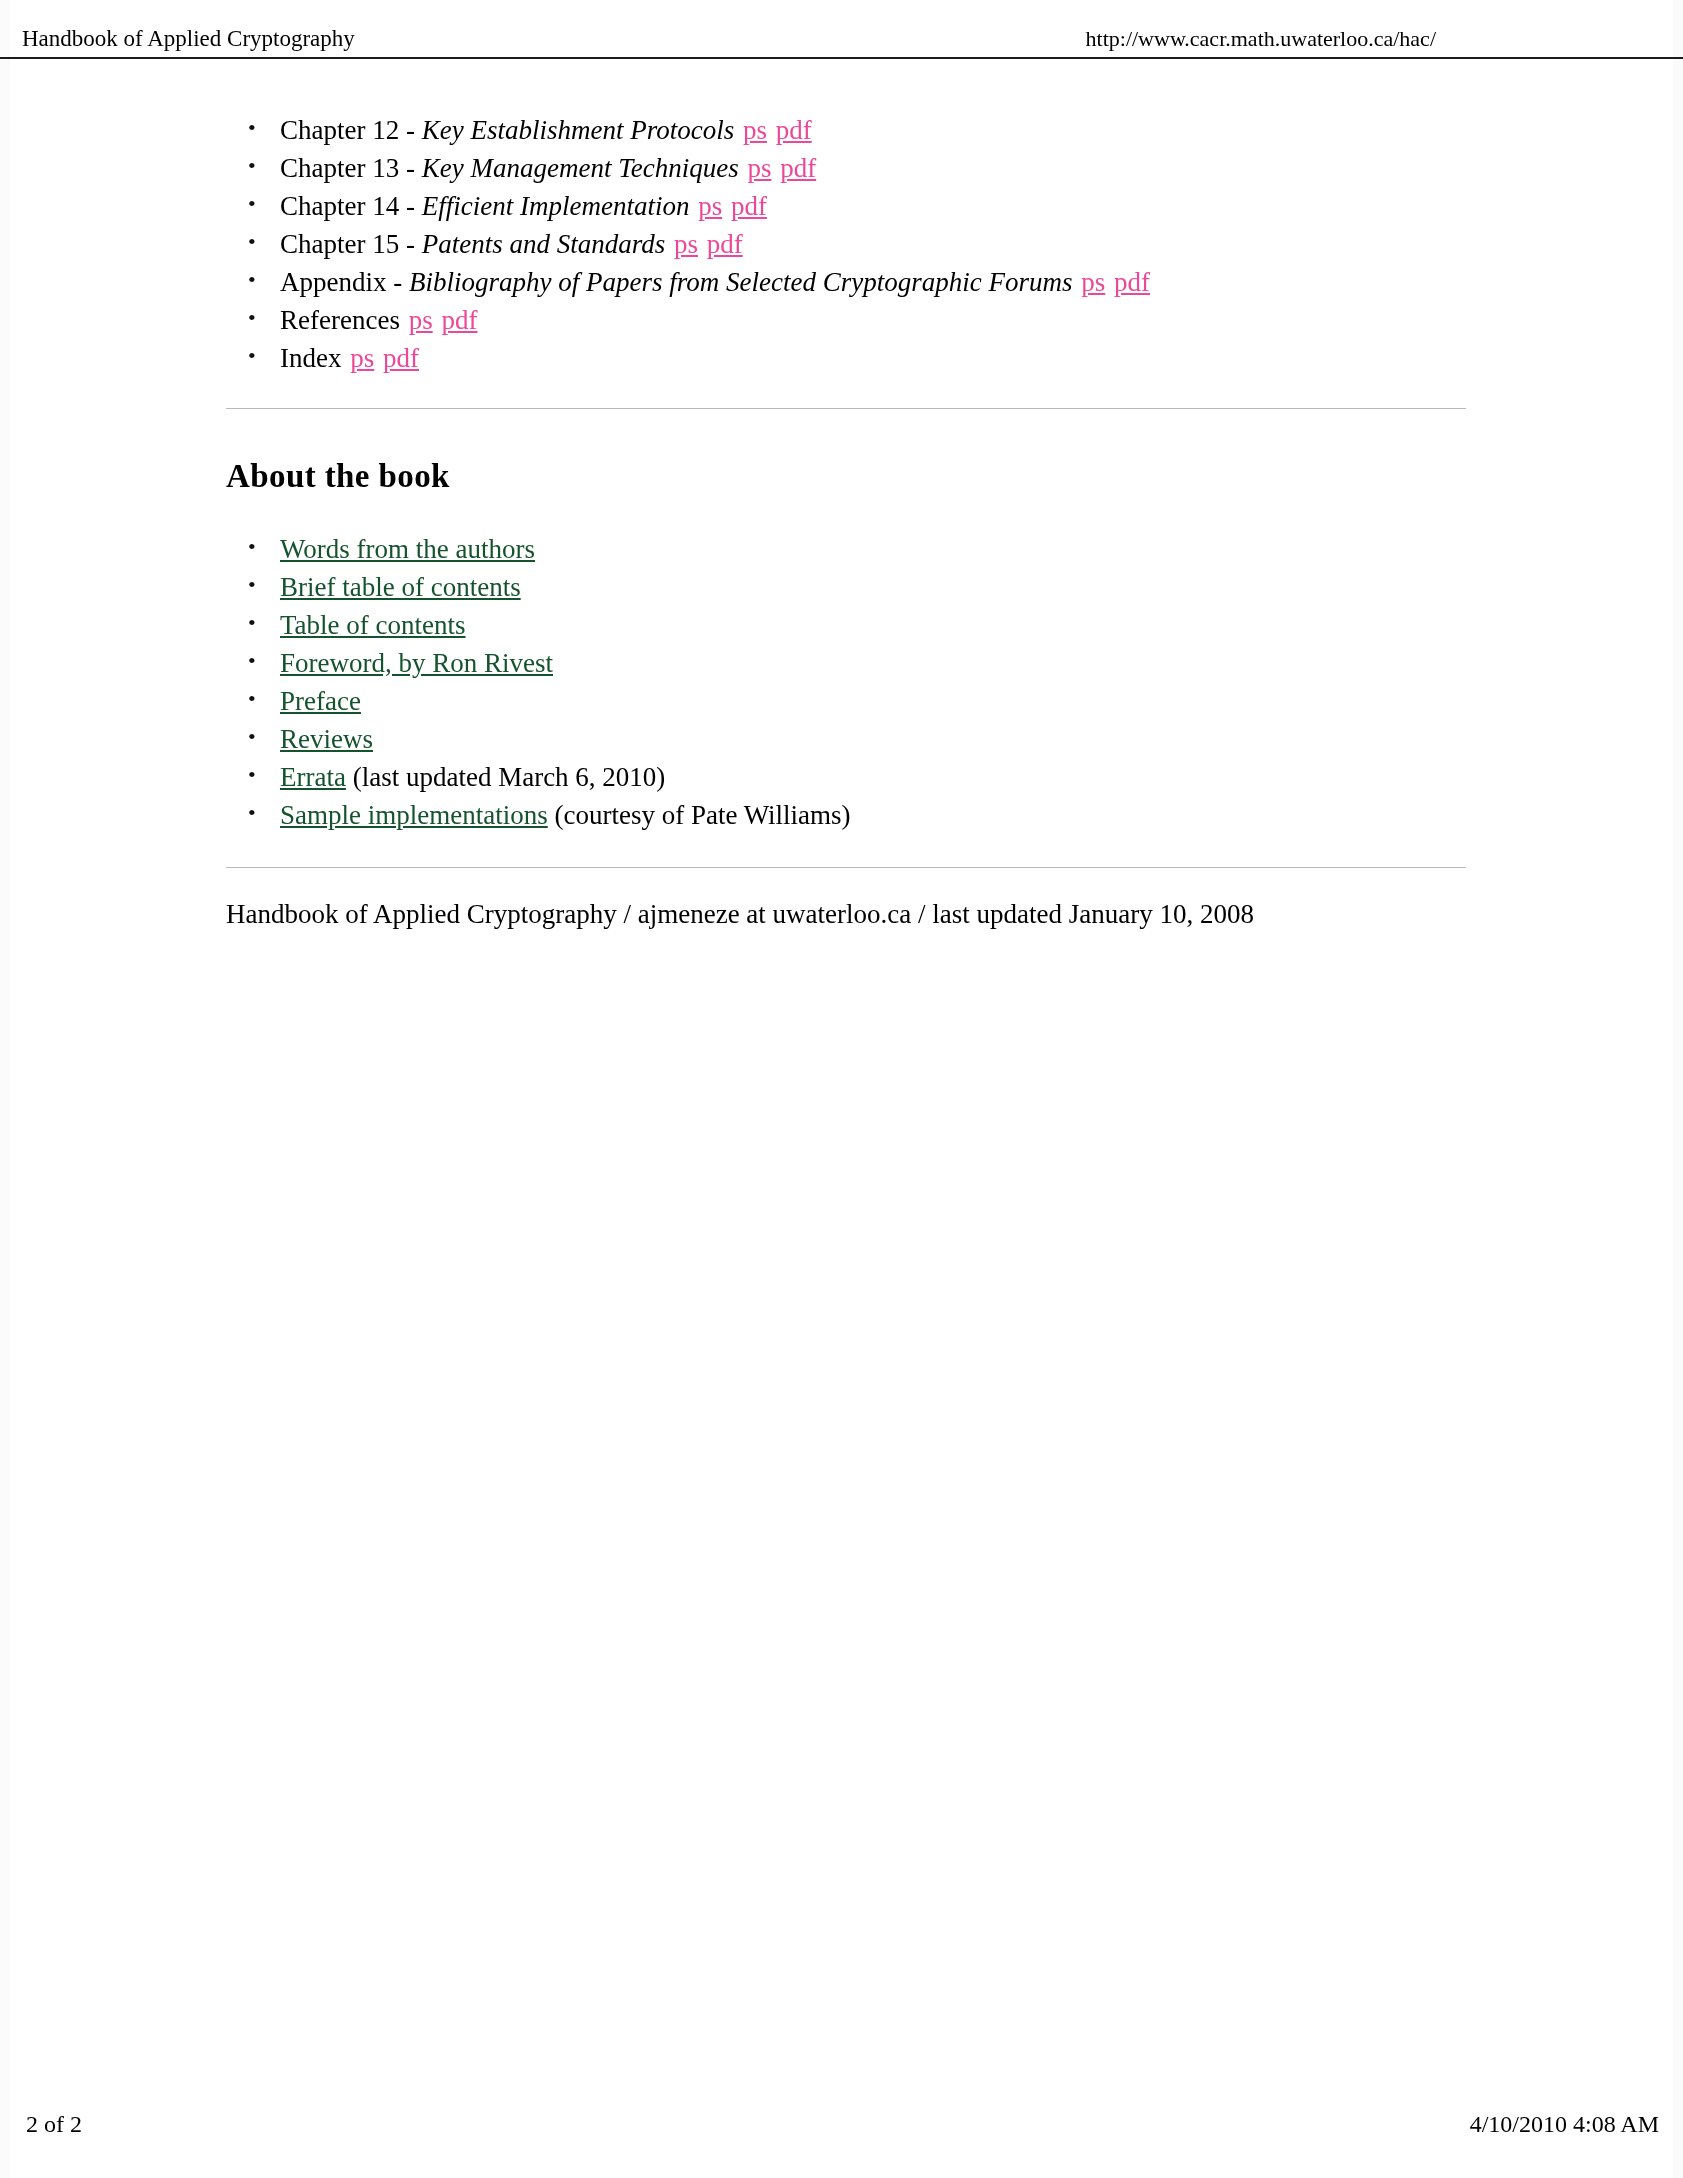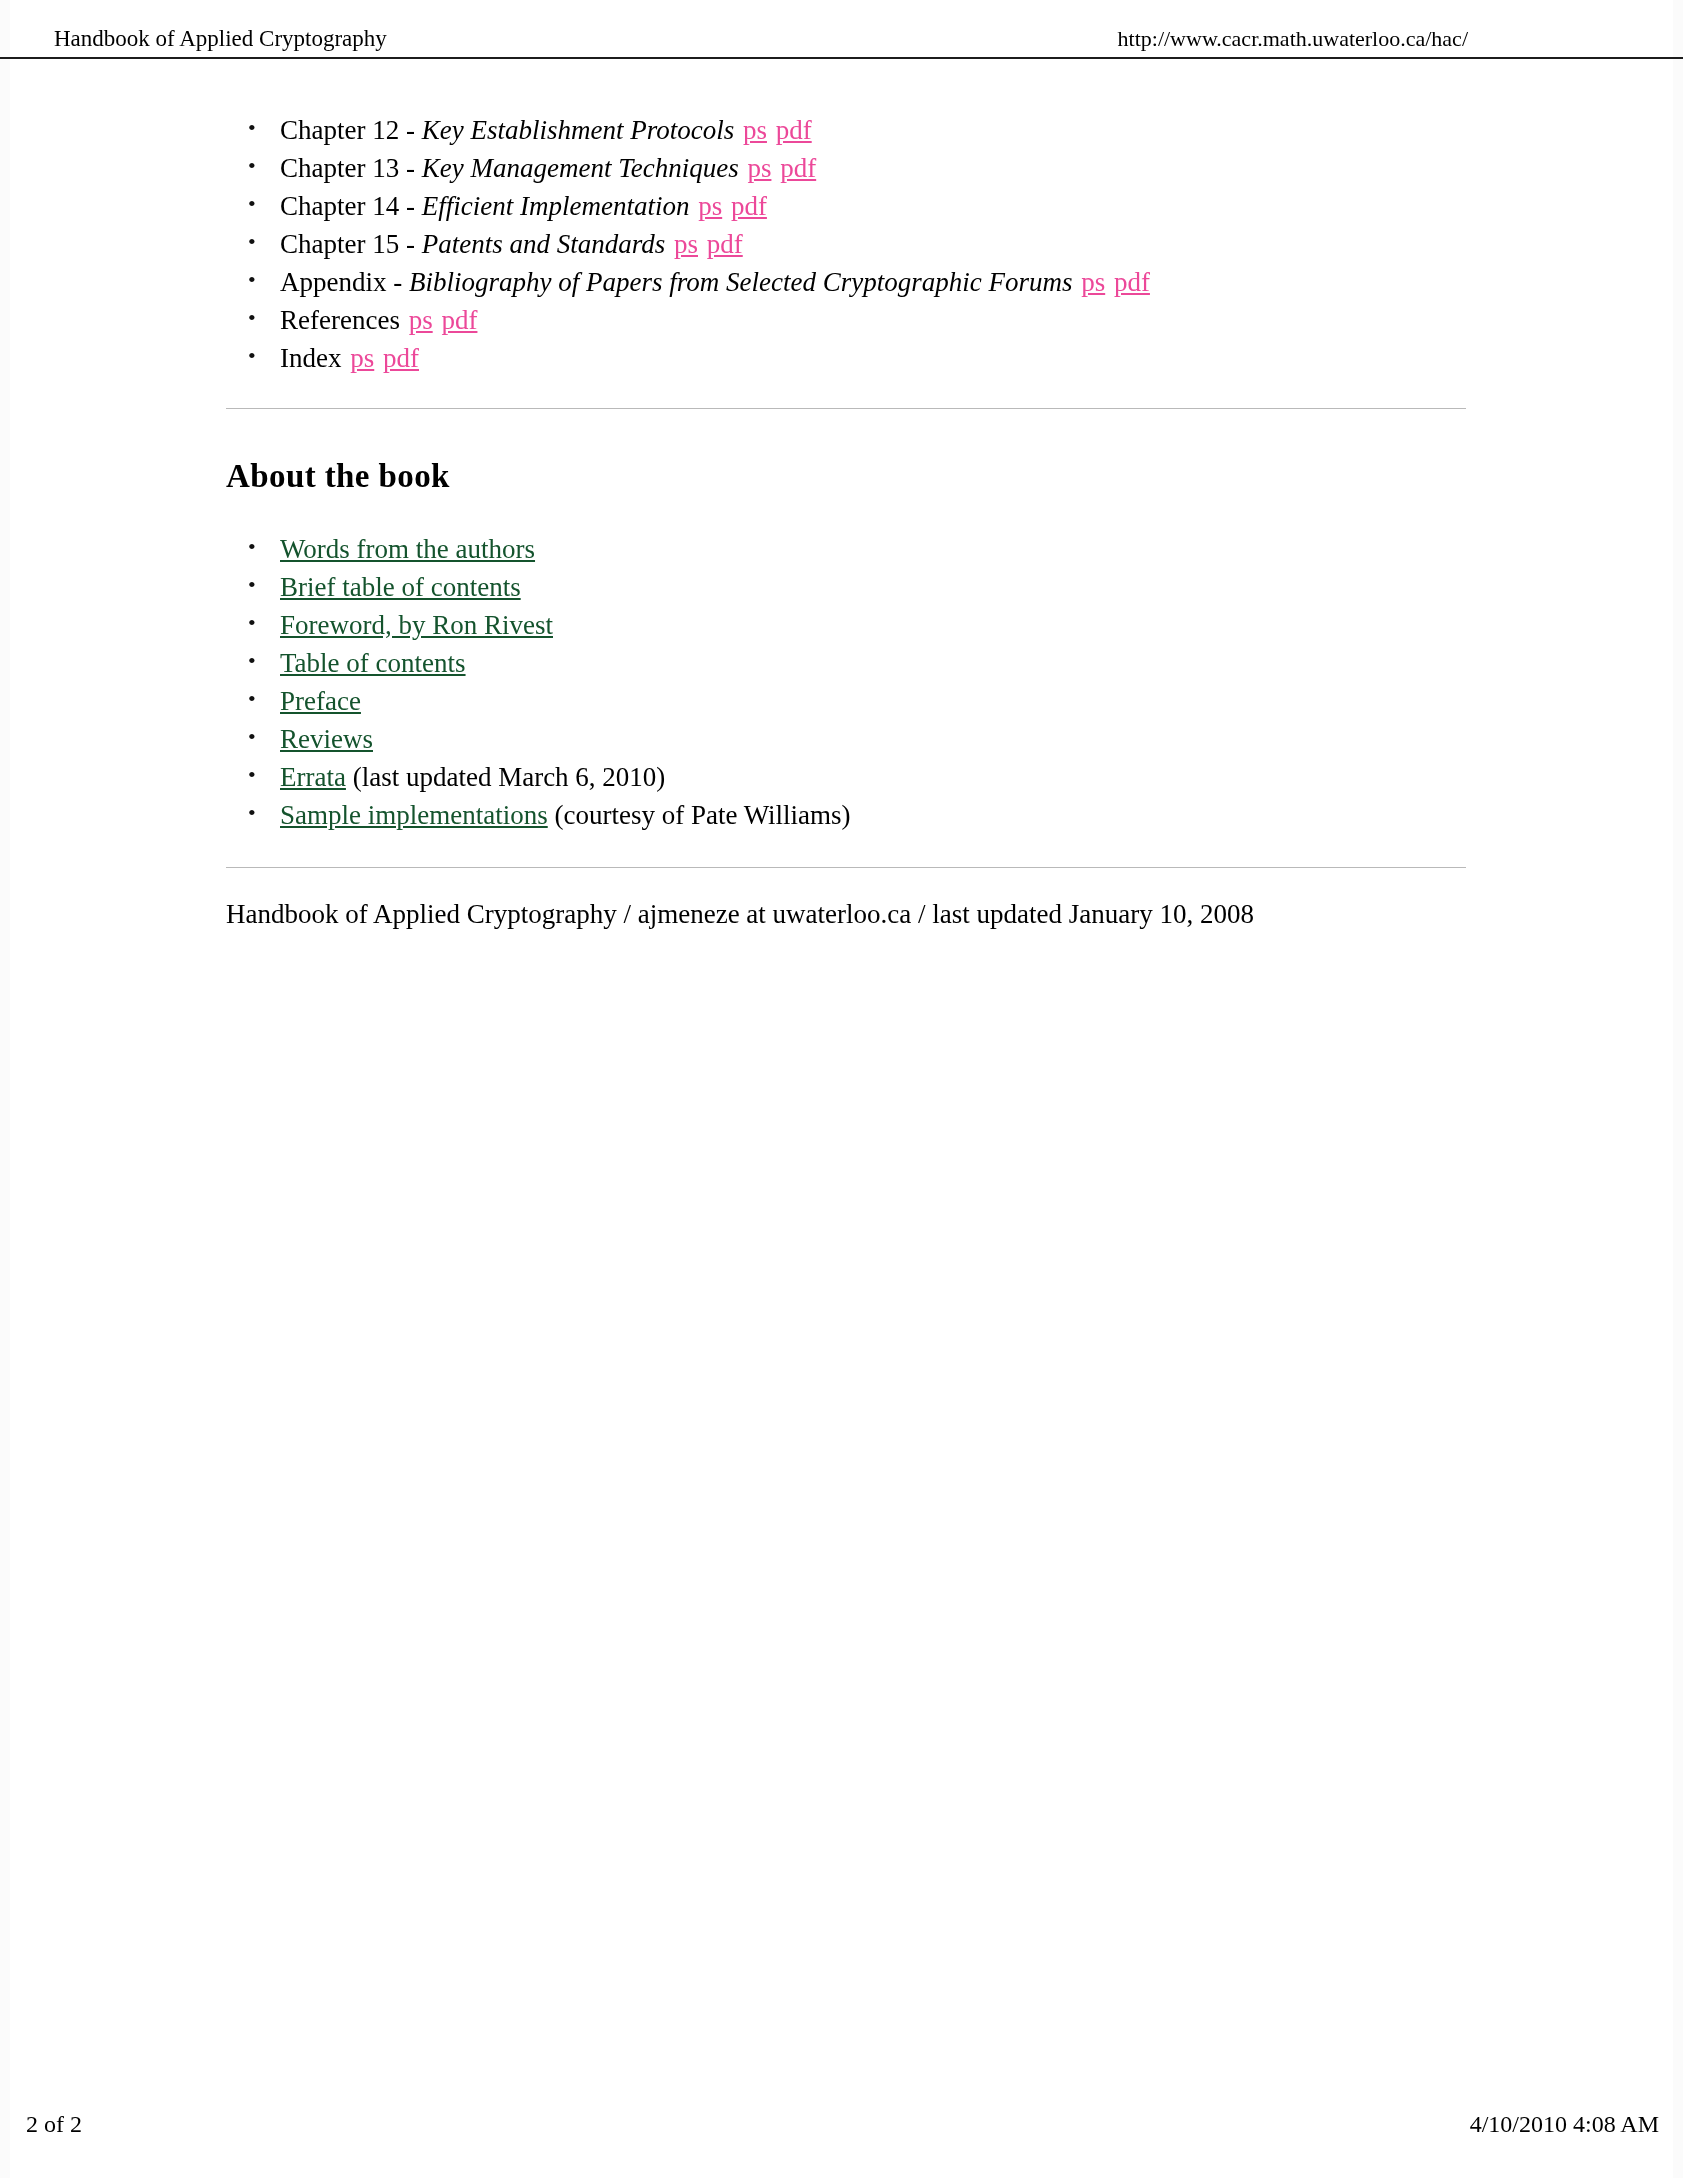--- a/index.html
+++ b/index.html
@@ -25,21 +25,20 @@
 
   
   .header {
     position: absolute;
     left: 0;
     top: 22px;
     width: 1444px;
     height: 34px;
     font-size: 23px;
     line-height: 34px;
-    margin-left: 32px;
   }
   .header .left {
     position: absolute;
     left: 22px;
     top: 0;
     white-space: nowrap;
   }
   .header .right {
     position: absolute;
     right: 8px;
@@ -222,22 +221,22 @@
     </ul>
   </div>
 
   <div class="hr" id="hr1"></div>
 
   <div class="about-title">About the book</div>
 
   <ul class="bullets about-list">
     <li><a class="lnk dark" href="#">Words from the authors</a><span></span></li>
     <li><a class="lnk dark" href="#">Brief table of contents</a><span></span></li>
+    <li><a class="lnk dark" href="#">Table of contents</a><span></span></li>
     <li><a class="lnk dark" href="#">Foreword, by Ron Rivest</a><span></span></li>
-    <li><a class="lnk dark" href="#">Table of contents</a><span></span></li>
     <li><a class="lnk dark" href="#">Preface</a><span></span></li>
     <li><a class="lnk dark" href="#">Reviews</a><span></span></li>
     <li><a class="lnk dark" href="#">Errata</a><span> (last updated March 6, 2010)</span></li>
     <li><a class="lnk dark" href="#">Sample implementations</a><span> (courtesy of Pate Williams)</span></li>
   </ul>
 
   <div class="hr" id="hr2"></div>
 
   <div class="footnote">Handbook of Applied Cryptography / ajmeneze at uwaterloo.ca / last updated January 10, 2008</div>
 

